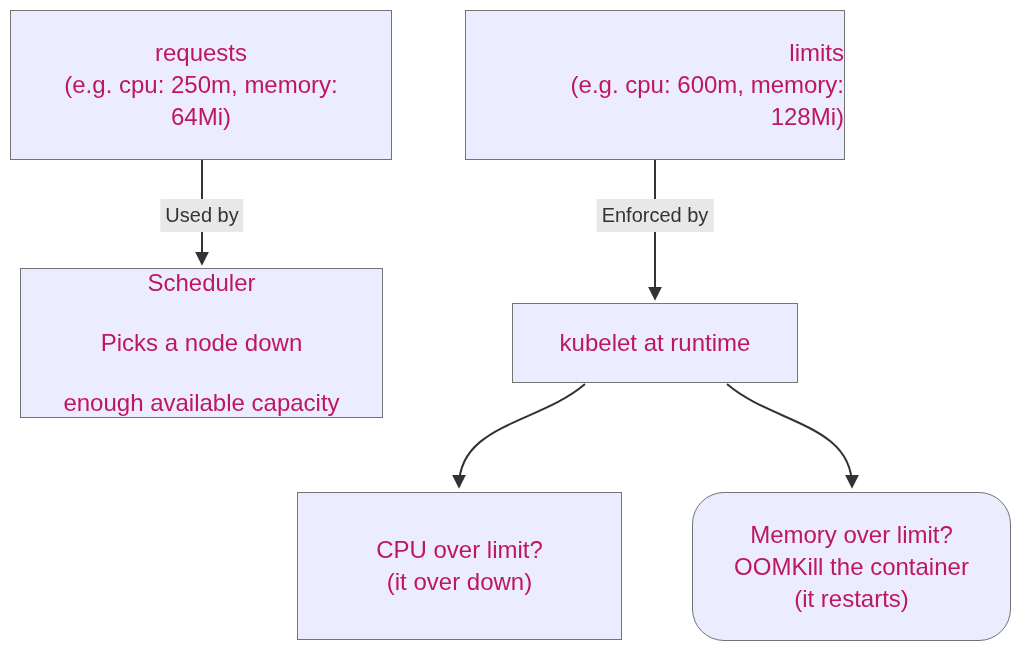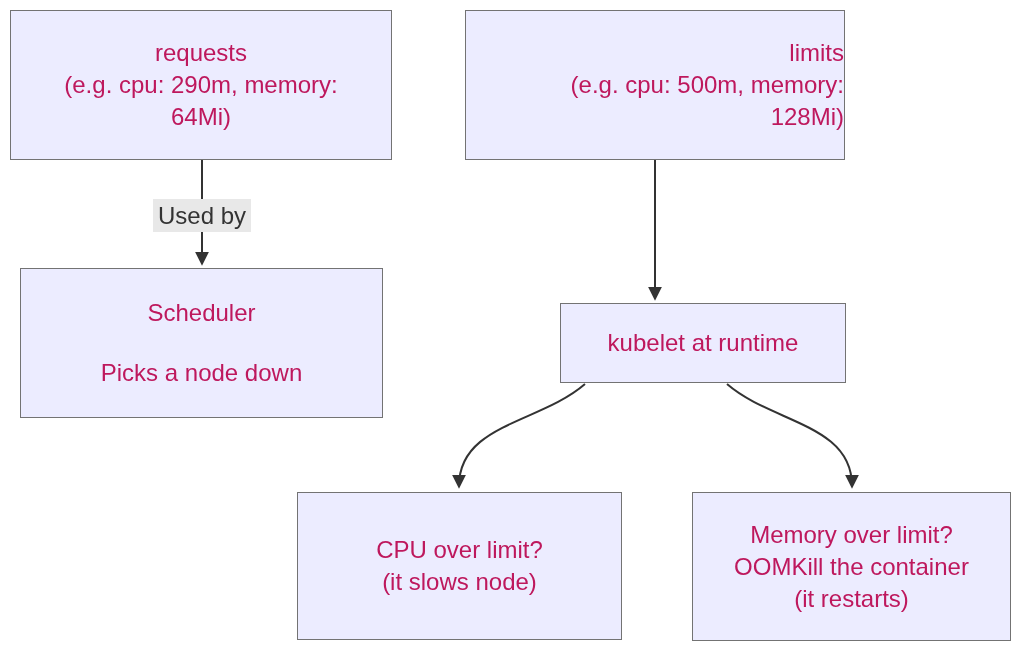--- a/index.html
+++ b/index.html
@@ -34,30 +34,30 @@
     justify-content: center;
     text-align: center;
     font-size: 24px;
     line-height: 32px;
   }
   .node span { display: block; white-space: nowrap; }
 
   .node-requests  { left: 10px;  top: 10px;  width: 382px; height: 150px; }
   .node-limits    { left: 465px; top: 10px;  width: 380px; height: 150px; align-items: flex-end; }
   .node-scheduler { left: 20px;  top: 268px; width: 363px; height: 150px; gap: 28px; }
-  .node-kubelet   { left: 512px; top: 303px; width: 286px; height: 80px; margin-left: 48px; }
+  .node-kubelet   { left: 512px; top: 303px; width: 286px; height: 80px; }
   .node-cpu       { left: 297px; top: 492px; width: 325px; height: 148px; align-items: center; }
-  .node-memory    { left: 692px; top: 492px; width: 319px; height: 149px; }
+  .node-memory    { left: 692px; top: 492px; width: 319px; height: 149px; border-radius: 32px; }
 
   .edge-label {
     position: absolute;
     transform: translateX(-50%);
     background: #e8e8e8;
     color: #333333;
-    font-size: 24px;
+    font-size: 20px;
     line-height: 31px;
     padding: 1px 5px;
     white-space: nowrap;
   }
   .edge-label-used     { left: 202px; top: 199px; }
   .edge-label-enforced { left: 655px; top: 199px; }
 </style>
 </head>
 <body>
 
@@ -70,45 +70,47 @@
       </marker>
     </defs>
     <path d="M202,160 L202,263" fill="none" stroke="#333333" stroke-width="2" marker-end="url(#arrow)"></path>
     <path d="M655,160 L655,298" fill="none" stroke="#333333" stroke-width="2" marker-end="url(#arrow)"></path>
     <path d="M585,384 C540,423 459,424 459,486" fill="none" stroke="#333333" stroke-width="2" marker-end="url(#arrow)"></path>
     <path d="M727,384 C772,423 852,424 852,486" fill="none" stroke="#333333" stroke-width="2" marker-end="url(#arrow)"></path>
   </svg>
 
   <div class="node node-requests">
     <span>requests</span>
-    <span>(e.g. cpu: 290m, memory:</span>
+    <span>(e.g. cpu: 250m, memory:</span>
     <span>64Mi)</span>
   </div>
 
   <div class="node node-limits">
     <span>limits</span>
-    <span>(e.g. cpu: 500m, memory:</span>
+    <span>(e.g. cpu: 600m, memory:</span>
     <span>128Mi)</span>
   </div>
 
   <div class="node node-scheduler">
     <span>Scheduler</span>
     <span>Picks a node down</span>
+    <span>enough available capacity</span>
   </div>
 
   <div class="node node-kubelet">
     <span>kubelet at runtime</span>
   </div>
 
   <div class="node node-cpu">
     <span>CPU over limit?</span>
-    <span>(it slows node)</span>
+    <span>(it over down)</span>
   </div>
 
   <div class="node node-memory">
     <span>Memory over limit?</span>
     <span>OOMKill the container</span>
     <span>(it restarts)</span>
   </div>
 
   <div class="edge-label edge-label-used">Used by</div>
+  <div class="edge-label edge-label-enforced">Enforced by</div>
 
 </div>
 
 </body></html>

